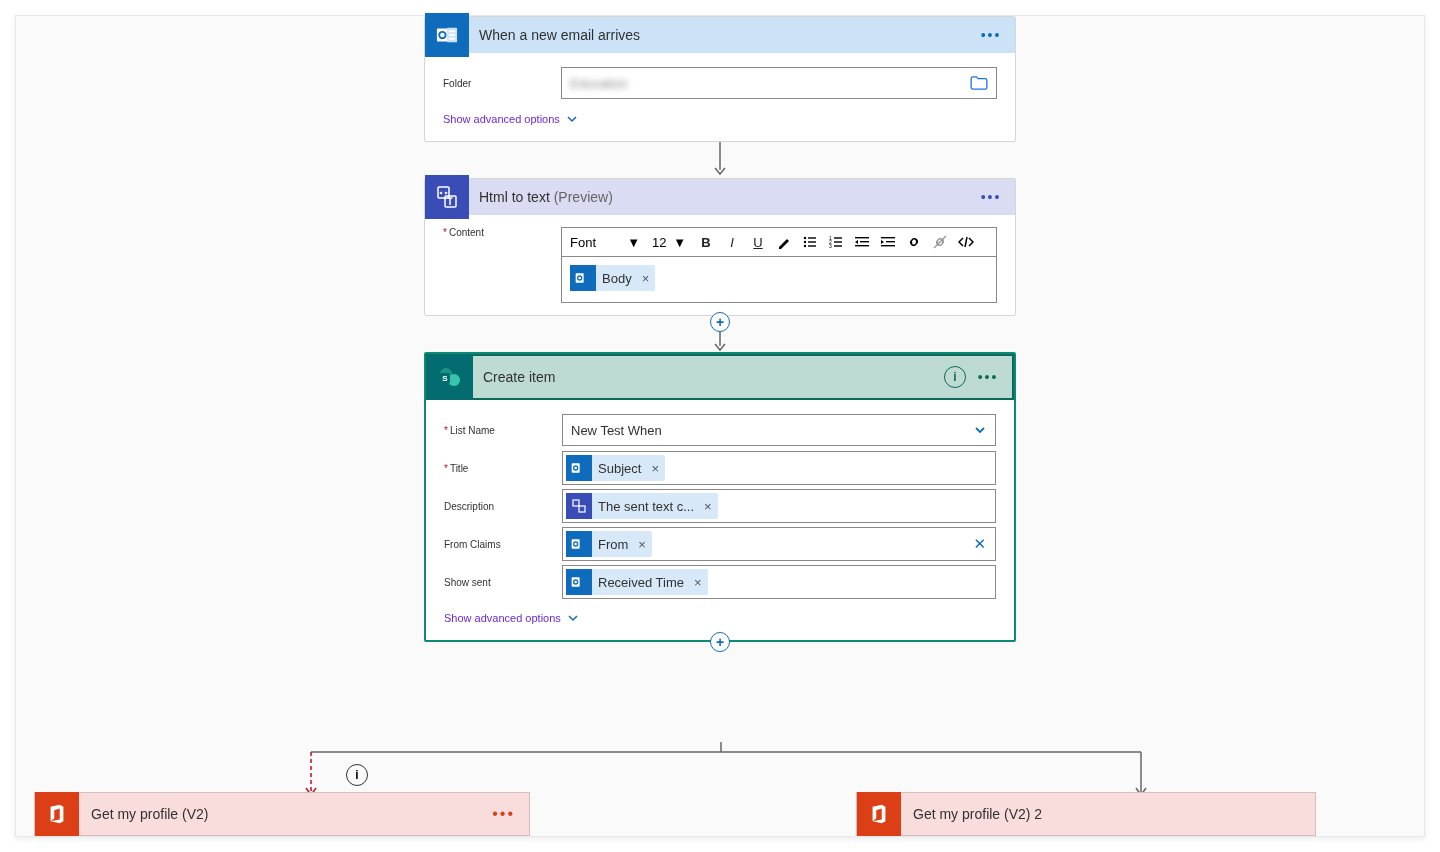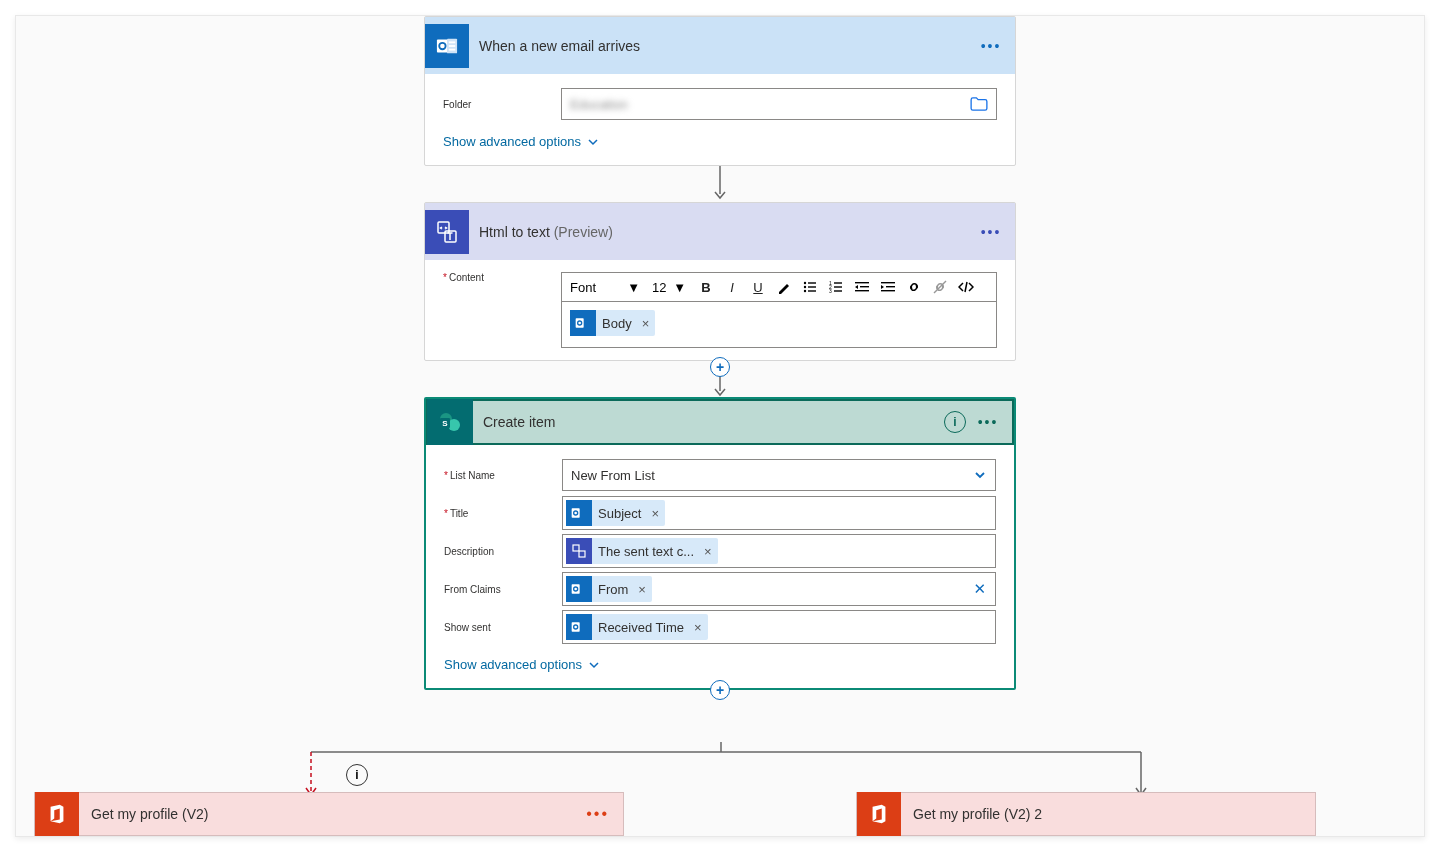--- a/index.html
+++ b/index.html
@@ -1,20 +1,20 @@
 <!DOCTYPE html>
 <html><head>
 <meta charset="utf-8">
 <style>
   * { box-sizing: border-box; margin: 0; padding: 0; font-family: "Segoe UI", Arial, sans-serif; }
   body { background: #fff; width: 1440px; height: 852px; }
   .canvas { position: relative; margin: 15px; width: 1410px; height: 822px; background: #fafafa; border: 1px solid #e8e8e8; box-shadow: 0 2px 6px rgba(0,0,0,.08); }
   .flow { position: absolute; left: 50%; transform: translateX(-50%); top: 0; width: 592px; }
   .card { background: #fff; border: 1px solid #d6d6d6; border-radius: 2px; margin-bottom: 0; }
-  .hdr { height: 57px; display: flex; align-items: center; padding-right: 10px; }
+  .hdr { height: 36px; display: flex; align-items: center; padding-right: 10px; }
   .hdr .icon { width: 44px; height: 44px; display:flex; align-items:center; justify-content:center; }
   .hdr .title { flex: 1; padding-left: 10px; font-size: 14px; color: #323130; }
   .hdr .menu { width: 28px; text-align: center; cursor: pointer; letter-spacing: 2px; font-size: 14px; }
   .hdr-outlook { background: #cbe2f7; }
   .hdr-outlook .icon { background: #0f6cbd; }
   .hdr-outlook .menu { color:#0f6cbd; }
   .hdr-html { background: #d9dcf2; }
   .hdr-html .icon { background: #3a4db7; }
   .hdr-html .menu { color:#3a4db7; }
   .hdr-sp { background: #bddad3; border: 2px solid #0b6a5a; height:46px; position:relative; }
@@ -23,38 +23,38 @@
   .hdr-sp .info-i { width:22px; height:22px; border:1.5px solid #0b6a5a; border-radius:50%; display:flex; align-items:center; justify-content:center; color:#0b6a5a; font-size:12px; font-weight:600; margin-right:8px; }
   .card-sp { border: 2px solid #0b8a76; }
   .body { padding: 10px 18px; }
   .row { display: flex; align-items: center; min-height: 36px; margin: 2px 0; }
   .lbl { width: 118px; font-size: 10px; color: #323130; }
   .req::before { content:"*"; color:#c50f1f; margin-right:2px; }
   .fld { flex:1; height:32px; border:1px solid #8a8886; background:#fff; display:flex; align-items:center; padding:0 8px; font-size:13px; color:#323130; position:relative; }
   .fld .blur { filter: blur(3px); color:#888; }
   .fld .chev { margin-left:auto; color:#0f6cbd; font-size:14px; }
   .folder-icon { margin-left:auto; color:#1a73e8; }
-  .adv { color:#0369a1; font-size:13px; padding:10px 0 6px 0; display:flex; align-items:center; cursor:pointer; }
+  .adv { color:#6d28d9; font-size:11px; padding:10px 0 6px 0; display:flex; align-items:center; cursor:pointer; }
   .adv svg { margin-left:6px; }
   .rtoolbar { border:1px solid #8a8886; background:#fff; display:flex; align-items:center; padding:2px 4px; gap:2px; font-size:13px; }
   .rtb { width:24px; height:24px; display:flex; align-items:center; justify-content:center; color:#222; }
   .rsel { display:flex; align-items:center; padding:0 6px 0 4px; height:24px; min-width:80px; }
   .rcaret { margin-left:auto; }
   .tokenbox { border:1px solid #8a8886; border-top:none; min-height:46px; padding:8px; }
   .token { display:inline-flex; align-items:center; height:26px; background:#d7e9f9; border-radius:2px; font-size:13px; }
   .token .ticon { width:26px; height:26px; background:#0f6cbd; display:flex; align-items:center; justify-content:center; margin-right:6px; }
   .token.green .ticon { background:#3a4db7; }
   .token .tlabel { padding-right:4px; color:#323130; }
   .token .tx { color:#555; padding:0 6px; cursor:pointer; }
   .token-row { flex:1; border:1px solid #8a8886; min-height:32px; padding:3px; display:flex; align-items:center; gap:4px; }
   .token-row .clear { margin-left:auto; color:#0f6cbd; padding:0 6px; cursor:pointer; font-size:15px; }
   .arrow-wrap { height:36px; display:flex; align-items:center; justify-content:center; position:relative; }
   .add-circle { position:absolute; top:-4px; width:20px; height:20px; border:1.5px solid #0f6cbd; border-radius:50%; background:#fff; display:flex; align-items:center; justify-content:center; color:#0f6cbd; font-size:14px; font-weight:bold; }
   .branches { position:absolute; bottom:0; left:0; right:0; height:70px; }
-  .branch-card { position:absolute; bottom:0; width:590px; height:44px; display:flex; align-items:center; background:#f9dddd; border:1px solid #d6bcbc; }
+  .branch-card { position:absolute; bottom:0; width:496px; height:44px; display:flex; align-items:center; background:#f9dddd; border:1px solid #d6bcbc; }
   .branch-card .icon { width:44px; height:44px; background:#dc3e15; display:flex; align-items:center; justify-content:center; }
   .branch-card .title { flex:1; padding-left:12px; font-size:14px; color:#323130; }
   .branch-card .menu { padding:0 14px; color:#dc3e15; letter-spacing:2px; cursor:pointer; }
   .info-branch { position:absolute; width:22px; height:22px; border:1.5px solid #333; border-radius:50%; display:flex; align-items:center; justify-content:center; font-size:12px; font-weight:600; background:#fafafa; }
   svg { display:block; }
 </style>
 </head>
 <body>
 
 <div class="canvas">
@@ -235,21 +235,21 @@
             </svg>
         </div>
         <div class="title">Create item</div>
         <div class="info-i">i</div>
         <div class="menu">•••</div>
       </div>
       <div class="body">
         <div class="row">
           <div class="lbl req">List Name</div>
           <div class="fld">
-            <span>New From List</span>
+            <span>New Test When</span>
             <span class="chev">
                 <svg width="14" height="14" viewBox="0 0 14 14">
                   <path d="M3 5 L7 9 L11 5" fill="none" stroke="#0f6cbd" stroke-width="1.8"></path>
                 </svg>
               </span>
           </div>
         </div>
         <div class="row">
           <div class="lbl req">Title</div>
           <div class="token-row">

